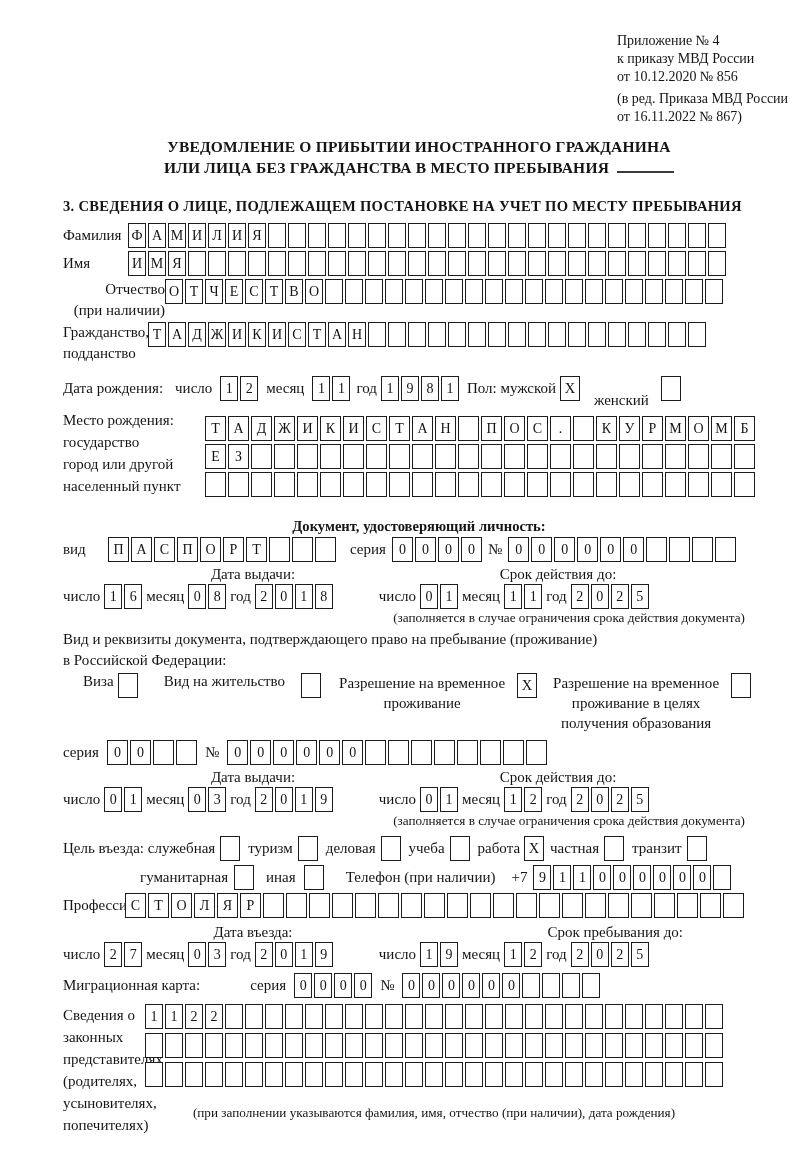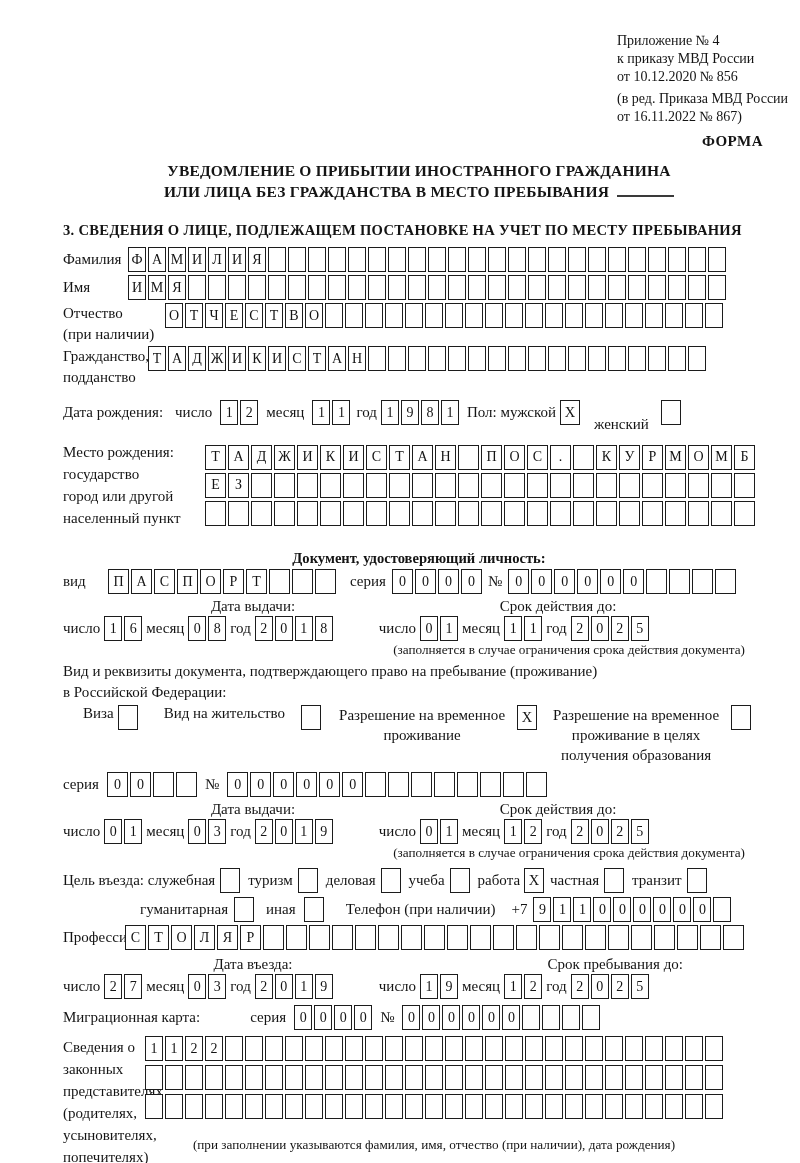--- a/index.html
+++ b/index.html
@@ -53,21 +53,20 @@
 <div class="page">
 
   <div class="appendix">
     <div>Приложение № 4</div>
     <div>к приказу МВД России</div>
     <div>от 10.12.2020 № 856</div>
     <div class="gap">(в ред. Приказа МВД России</div>
     <div>от 16.11.2022 № 867)</div>
   </div>
 
-  <div class="forma">ФОРМА</div>
 
   <div class="title">
     <div>УВЕДОМЛЕНИЕ О ПРИБЫТИИ ИНОСТРАННОГО ГРАЖДАНИНА</div>
     <div><span>ИЛИ ЛИЦА БЕЗ ГРАЖДАНСТВА В МЕСТО ПРЕБЫВАНИЯ</span><span class="uline"></span></div>
   </div>
 
   <div class="section-heading">3. СВЕДЕНИЯ О ЛИЦЕ, ПОДЛЕЖАЩЕМ ПОСТАНОВКЕ НА УЧЕТ ПО МЕСТУ ПРЕБЫВАНИЯ</div>
 
   <div class="frow" style="margin-top:8px;">
     <span class="lbl" style="width:65px;">Фамилия</span>
@@ -135,21 +134,21 @@
         <span class="cell"></span>
         <span class="cell"></span>
         <span class="cell"></span>
         <span class="cell"></span>
         <span class="cell"></span>
         <span class="cell"></span>
       </span>
   </div>
 
   <div class="frow" style="margin-top:3px;align-items:flex-start;">
-    <span class="labelcol" style="width:102px;">
+    <span class="labelcol" style="width:102px;text-align:right;">
       <span style="display:block;">Отчество</span>
       <span style="display:block;">(при наличии)</span>
     </span>
     <span class="cellrow">
         <span class="cell">О</span>
         <span class="cell">Т</span>
         <span class="cell">Ч</span>
         <span class="cell">Е</span>
         <span class="cell">С</span>
         <span class="cell">Т</span>
@@ -233,21 +232,21 @@
         <span class="cell">9</span>
         <span class="cell">8</span>
         <span class="cell">1</span>
       </span>
     <span class="lbl" style="margin-left:8px;">Пол: мужской</span>
     <span class="checkbox" style="margin-left:4px;">X</span>
     <span class="lbl" style="margin-left:14px;margin-top:24px;">женский</span>
     <span class="checkbox" style="margin-left:12px;"></span>
   </div>
 
-  <div class="frow" style="margin-top:8px;align-items:center;">
+  <div class="frow" style="align-items:flex-end;">
     <span class="labelcol" style="width:142px;line-height:22px;">
       <span style="display:block;">Место рождения:</span>
       <span style="display:block;">государство</span>
       <span style="display:block;">город или другой</span>
       <span style="display:block;">населенный пункт</span>
     </span>
     <span class="stack" style="gap:3px;">
       <span class="cellrow wide">
           <span class="cell">Т</span>
           <span class="cell">А</span>

